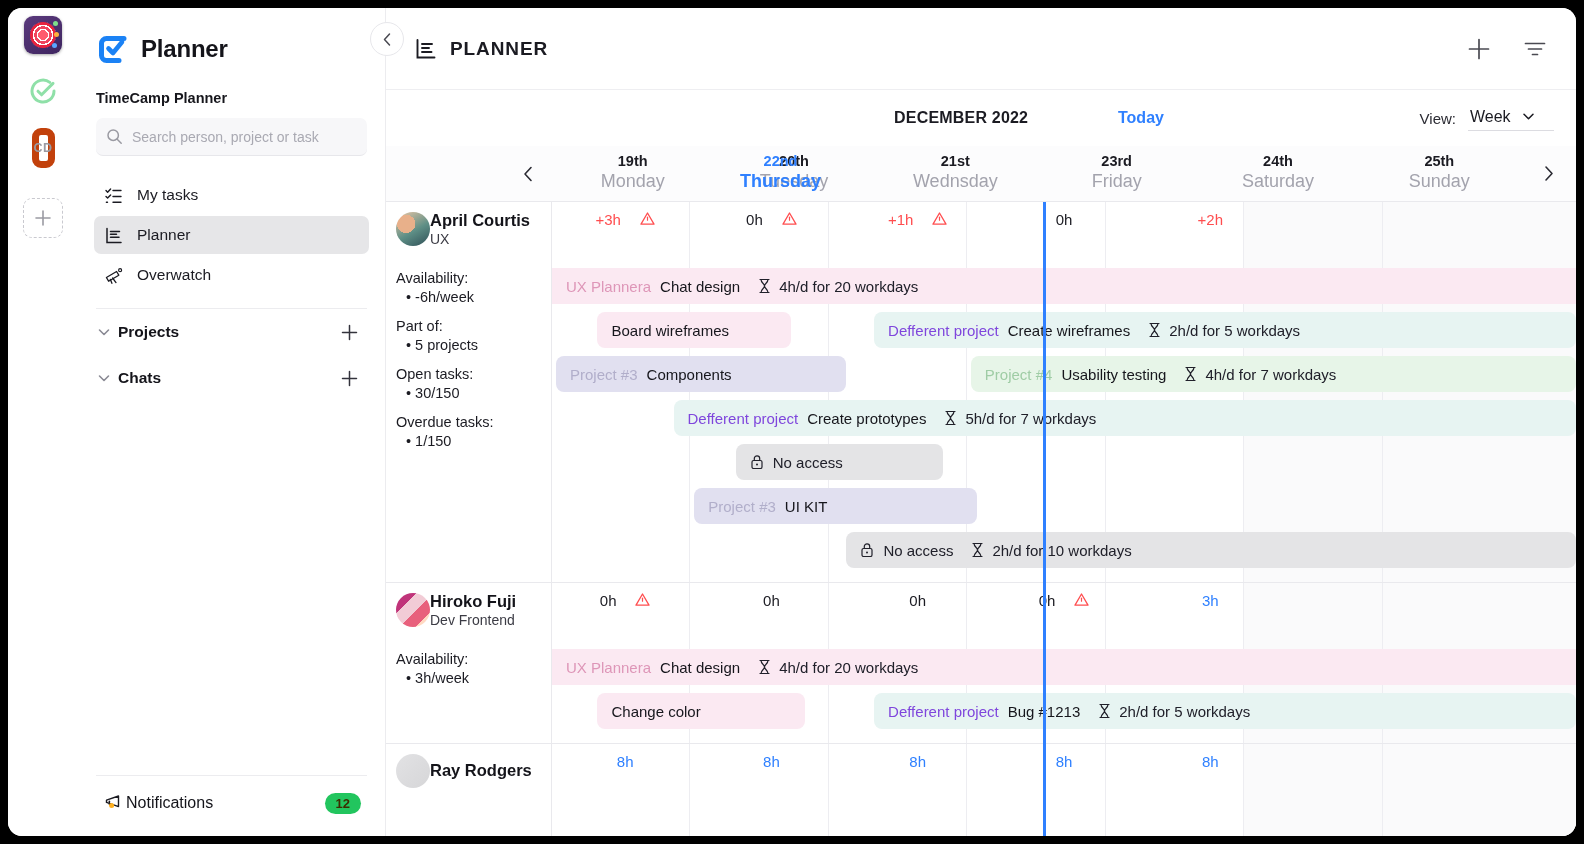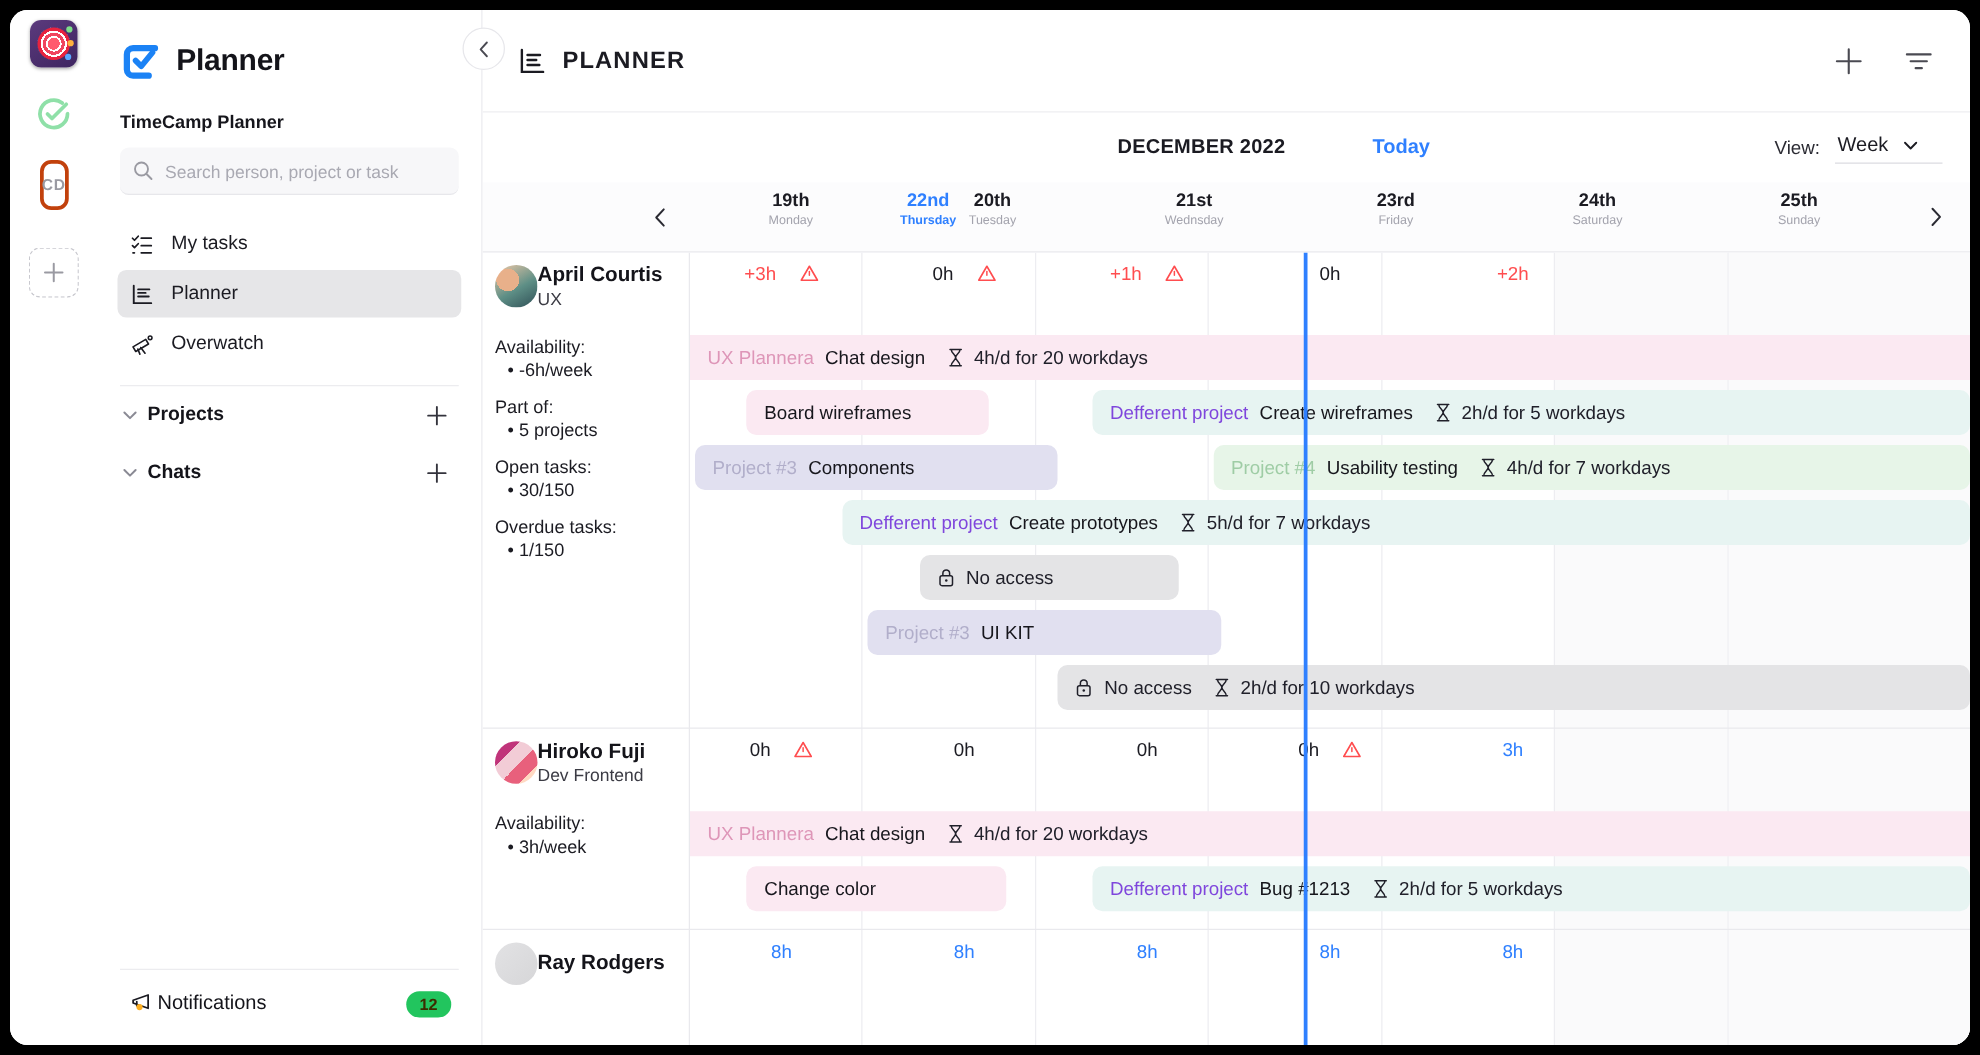--- a/index.html
+++ b/index.html
@@ -10,21 +10,21 @@
 
   
   .rail { width:70px; background:#fff; flex:0 0 70px; display:flex; flex-direction:column; align-items:center; padding-top:8px; }
   .rail .logo-tile { width:38px; height:38px; border-radius:9px; background:linear-gradient(145deg,#5b3a7d,#3e2560); position:relative; overflow:hidden; box-shadow:0 1px 3px rgba(0,0,0,.35); }
   .rail .logo-tile .ring { position:absolute; left:6px; top:6px; width:26px; height:26px; border-radius:50%; background:radial-gradient(circle, #ff5b6e 0 26%, #fff 26% 34%, #f0455e 34% 48%, #fff 48% 57%, #e8233f 57% 72%, #fff 72% 80%, #ff6f80 80% 100%); }
   .rail .logo-tile .d1,.rail .logo-tile .d2,.rail .logo-tile .d3 { position:absolute; width:5px; height:5px; border-radius:50%; }
   .rail .logo-tile .d1 { background:#7ee08a; right:4px; top:5px; }
   .rail .logo-tile .d2 { background:#ffb13d; right:3px; top:16px; }
   .rail .logo-tile .d3 { background:#5aa7ff; right:5px; top:27px; }
   .rail .ticktile { width:38px; height:38px; margin-top:18px; display:flex; align-items:center; justify-content:center; }
-  .rail .cd { width:23px; height:40px; margin-top:18px; border:3px solid #c2410c; border-radius:9px; display:flex; align-items:center; justify-content:center; font-size:12.5px; letter-spacing:.5px; color:#9a9aa2; font-weight:600; }
+  .rail .cd { width:23px; height:40px; margin-top:18px; border:7px solid #c2410c; border-radius:9px; display:flex; align-items:center; justify-content:center; font-size:12.5px; letter-spacing:.5px; color:#9a9aa2; font-weight:600; }
   .rail .plus { width:40px; height:40px; margin-top:30px; border:1.5px dashed #c9c9cf; border-radius:9px; display:flex; align-items:center; justify-content:center; }
 
   
   .sidebar { width:308px; flex:0 0 308px; border-right:1px solid #ececef; position:relative; background:#fff; }
   .brand { display:flex; align-items:center; gap:11px; padding:24px 0 0 18px; }
   .brand .name { font-size:24px; font-weight:700; color:#14141a; letter-spacing:-.2px; }
   .workspace { font-size:14.5px; font-weight:700; color:#16161c; padding:24px 0 0 18px; }
   .search { margin:12px 18px 0 18px; background:#f7f7f9; border-radius:7px; height:38px; display:flex; align-items:center; gap:9px; padding:0 10px; border-bottom:1px solid #e7e7eb; }
   .search input { border:none; outline:none; background:transparent; font-size:14px; color:#4a4a52; font-family:inherit; width:100%; }
   .search input::placeholder { color:#a9a9b2; }
@@ -49,33 +49,33 @@
 
   
   .main { flex:1; display:flex; flex-direction:column; min-width:0; background:#fff; }
   .topbar { height:82px; flex:0 0 82px; display:flex; align-items:center; padding:0 28px 0 28px; border-bottom:1px solid #eeeef1; }
   .topbar .ttl { font-size:19px; font-weight:700; letter-spacing:.9px; color:#1b1b22; margin-left:12px; }
   .topbar .spacer { flex:1; }
   .topbar .ic { margin-left:30px; }
 
   .datebar { height:56px; flex:0 0 56px; display:flex; align-items:center; position:relative; }
   .month { position:absolute; left:508px; font-size:16px; font-weight:700; color:#1b1b22; letter-spacing:.2px; }
-  .today { position:absolute; left:712px; font-size:16px; font-weight:700; color:#2f80ff; cursor:pointer; }
+  .today { position:absolute; left:732px; font-size:16px; font-weight:700; color:#2f80ff; cursor:pointer; }
   .viewwrap { position:absolute; right:22px; display:flex; align-items:center; gap:12px; }
   .viewwrap .vl { font-size:15px; color:#2b2b33; }
   .viewsel { display:flex; align-items:center; gap:10px; border-bottom:1px solid #dcdce1; padding:2px 2px 4px 2px; min-width:86px; }
   .viewsel .vv { font-size:16px; color:#1b1b22; }
 
   .weekhdr { height:56px; flex:0 0 56px; display:flex; border-bottom:1px solid #e9e9ed; background:#fcfcfd; }
   .wk-gutter { width:166px; flex:0 0 166px; position:relative; }
   .wk-gutter .arr { position:absolute; right:14px; top:50%; transform:translateY(-50%); }
   .wk-days { flex:1; display:flex; min-width:0; }
   .wk-day { flex:1 1 0; text-align:center; padding-top:7px; min-width:0; }
   .wk-day .dnum { font-size:14.5px; font-weight:700; color:#1b1b22; }
-  .wk-day .dname { font-size:10px; color:#a3a3ad; margin-top:2px; }
+  .wk-day .dname { font-size:18px; color:#a3a3ad; margin-top:2px; }
   .wk-day.today .dnum, .wk-day.today .dname { color:#2f80ff; }
   .wk-next { width:56px; flex:0 0 56px; display:flex; align-items:center; justify-content:center; }
 
   .board { flex:1; position:relative; overflow:hidden; }
   .grid { position:absolute; inset:0; display:flex; pointer-events:none; }
   .grid .g-gutter { width:166px; flex:0 0 166px; border-right:1px solid #e9e9ed; }
   .grid .g-cols { flex:1; display:flex; }
   .grid .g-col { flex:1 1 0; border-right:1px solid #ededf1; }
   .grid .g-col.wknd { background:#fafafb; }
   .grid .g-col:last-child { border-right:none; }

